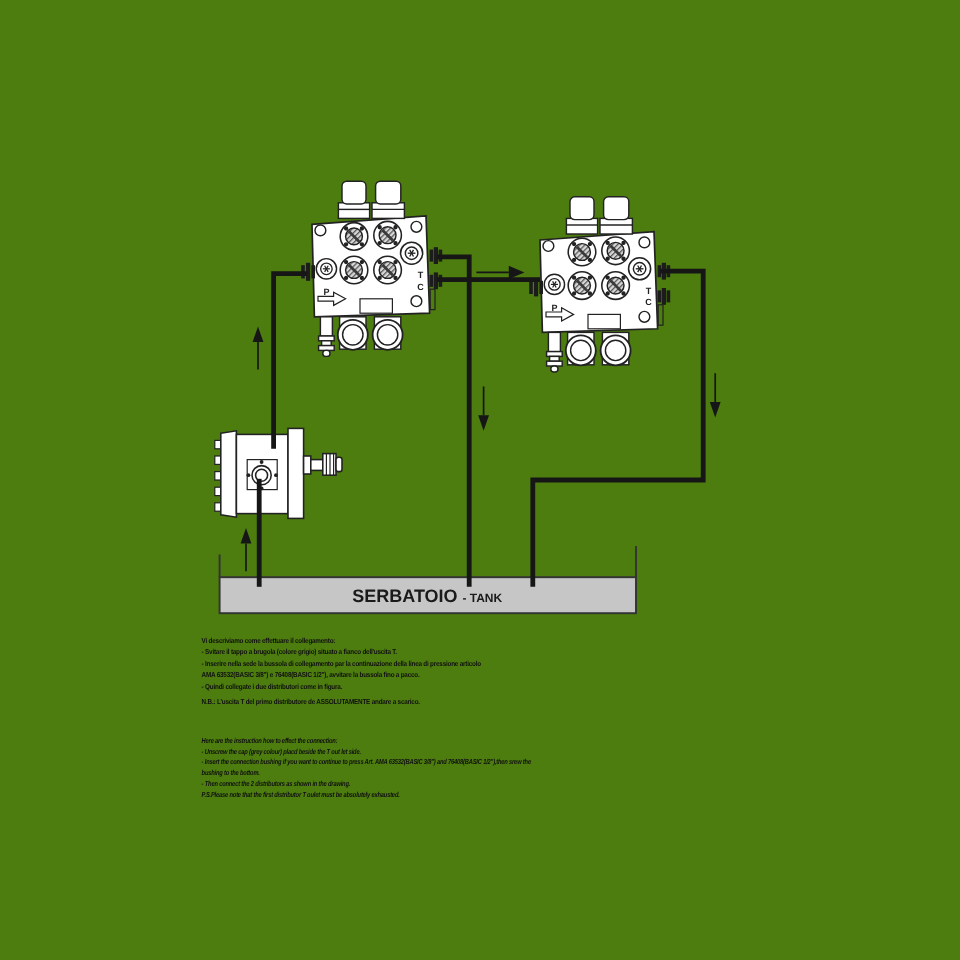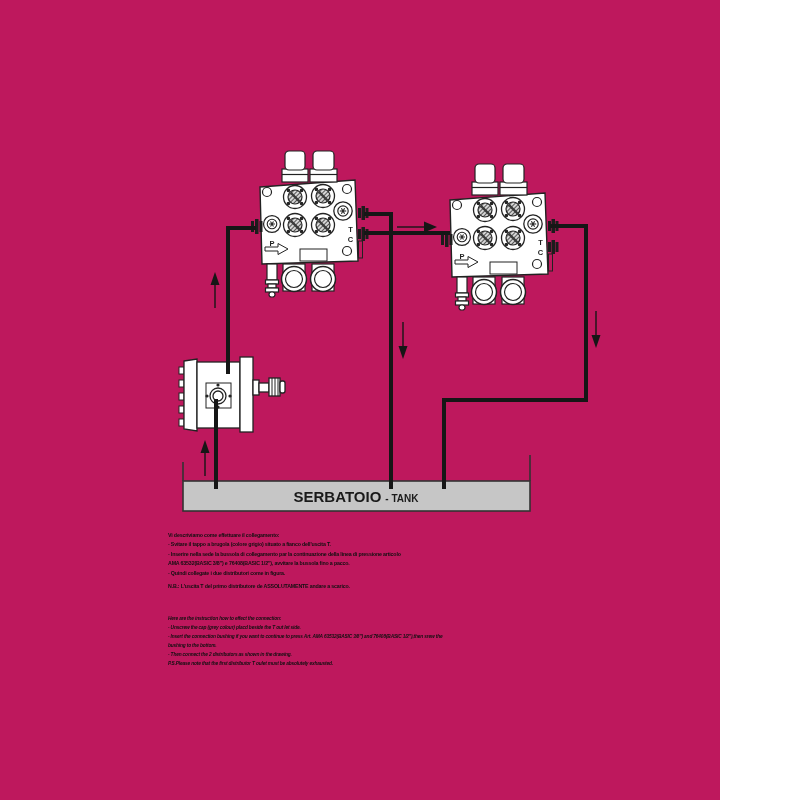--- a/index.html
+++ b/index.html
@@ -1,16 +1,16 @@
 <!DOCTYPE html>
 <html><head>
 <meta charset="utf-8">
 <style>
   html,body{margin:0;padding:0;background:#ffffff;}
-  .page{position:relative;width:720px;height:800px;background:#be185d;overflow:hidden;
+  .page{position:relative;width:800px;height:800px;background:#4d7c0f;overflow:hidden;
         font-family:"Liberation Sans",sans-serif;}
   .diagram-svg{position:absolute;left:0;top:0;}
   .pipe{stroke:#161616;stroke-width:4;fill:none;}
   .flow-shaft{stroke:#161616;stroke-width:1.4;fill:none;}
   .flow-head{fill:#161616;stroke:none;}
   .ins{position:absolute;font-weight:bold;font-size:6px;letter-spacing:-0.2px;color:#101010;
        transform-origin:0 0;white-space:nowrap;}
   .ins .ln{height:9.4px;line-height:9.4px;}
   .it{left:168px;top:531px;transform:scaleX(0.88);}
   .en{left:168px;top:614px;transform:scaleX(0.80);font-style:italic;}

